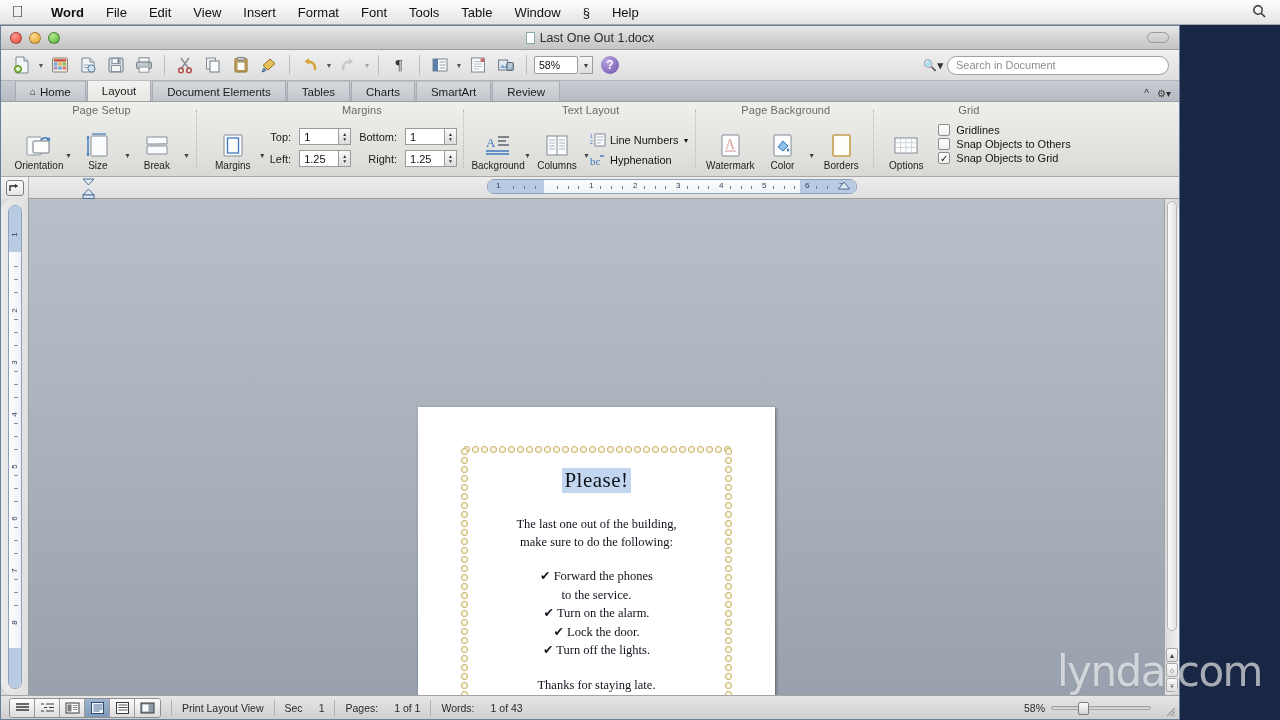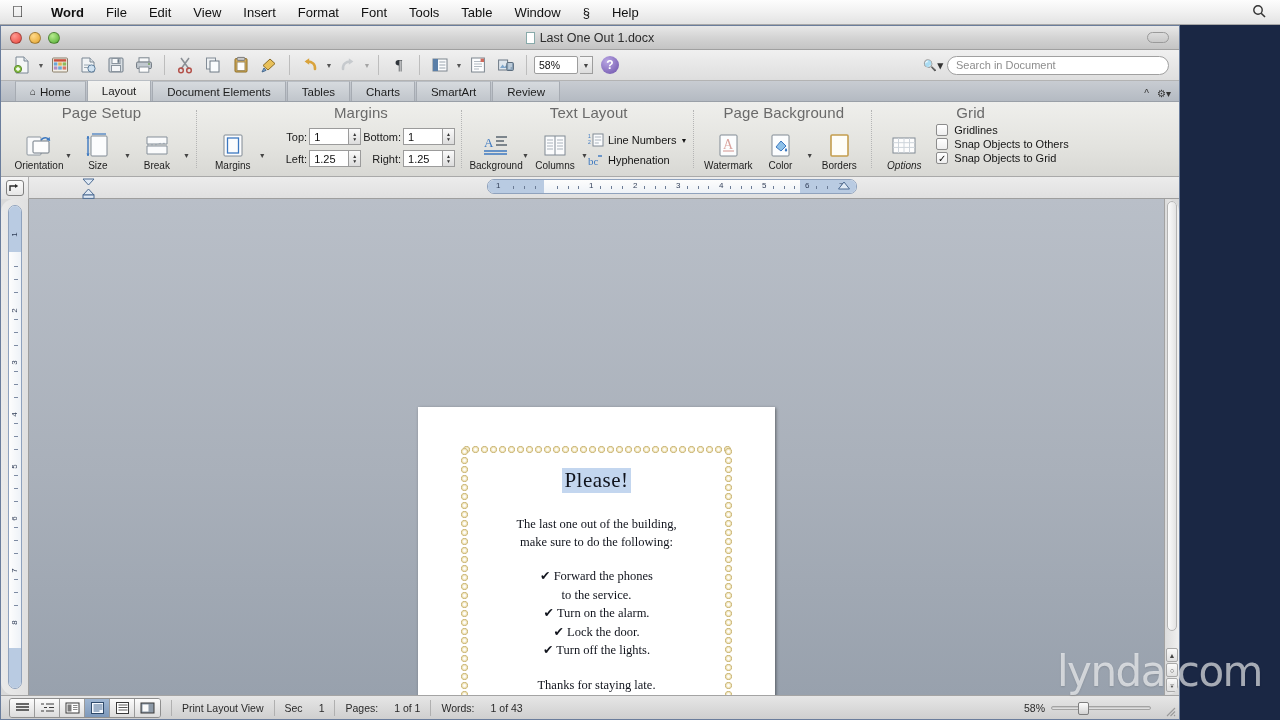--- a/index.html
+++ b/index.html
@@ -98,31 +98,31 @@
 
   
   .ribbon {
     height: 75px; position: relative;
     background: linear-gradient(to bottom,#efefec 0%,#e3e3df 60%,#d8d8d4 100%);
     border-bottom: 1px solid #a9a9a9;
     display: flex;
   }
   .grp { position: relative; height: 75px; display: flex; flex-direction: column;
          align-items: center; padding: 0 6px; }
-  .grp-title { font-size: 15px; color: #6a6a6a; margin-top: 2px; height: 13px; letter-spacing:.1px;}
+  .grp-title { font-size: 11px; color: #6a6a6a; margin-top: 2px; height: 13px; letter-spacing:.1px;}
   .grp-body { display: flex; align-items: flex-end; height: 56px; padding-bottom: 2px; }
   .grp-div { width: 0; border-left: 1px dotted #b5b5b5; height: 58px; align-self:center; }
 
   .bigbtn { width: 52px; display:flex; flex-direction:column; align-items:center; gap:1px; }
   .bigbtn .ic { height: 30px; display:flex; align-items:flex-end; }
   .bigbtn .lb { font-size: 10px; color:#1d1d1d; }
   .caretdn { font-size: 7px; color:#444; align-self:flex-end; margin-bottom: 12px; }
 
   .marginfields { display: grid; grid-template-columns: auto auto auto auto;
-                  gap: 5px 2px; align-items:center; padding-bottom: 4px; margin-left: 20px; }
+                  gap: 5px 8px; align-items:center; padding-bottom: 4px; margin-left: 4px; }
   .mlabel { font-size: 11px; color:#1a1a1a; text-align:right; }
   .minput { width: 40px; height: 17px; border:1px solid #9b9b9b; background:#fff;
             font-size: 11px; padding-left: 4px; display:flex; align-items:center; color:#111; }
   .spin { width: 12px; height:17px; border:1px solid #9b9b9b; border-left:none;
           background: linear-gradient(to bottom,#fafafa,#dcdcdc);
           display:flex; flex-direction:column; align-items:center; justify-content:center;
           font-size: 5px; color:#333; line-height:5px;}
   .fieldpair { display:flex; align-items:center; }
 
   .txtitem { display:flex; align-items:center; gap:4px; font-size: 11px; color:#141414; }
@@ -615,21 +615,21 @@
                 </svg>
             </span>
             <span class="lb">Borders</span>
           </div>
         </div>
       </div>
 
       <div class="grp-div"></div>
 
       <div class="grp" style="padding-left:6px; flex-direction:row; align-items:flex-start;">
-        <div style="display:flex;flex-direction:column;align-items:center;font-style:italic;">
+        <div style="display:flex;flex-direction:column;align-items:center;">
           <div class="grp-title" style="visibility:hidden;">.</div>
           <div class="grp-body">
             <div class="bigbtn">
               <span class="ic">
                 <svg width="30" height="28" viewBox="0 0 30 28">
                     <rect x="4" y="7" width="22" height="15" fill="#fdfdfd" stroke="#808a94"></rect>
                     <path d="M9.5 7v15M15 7v15M20.5 7v15M4 11.7h22M4 16.4h22" stroke="#cdd4db"></path>
                   </svg>
               </span>
               <span class="lb">Options</span>

